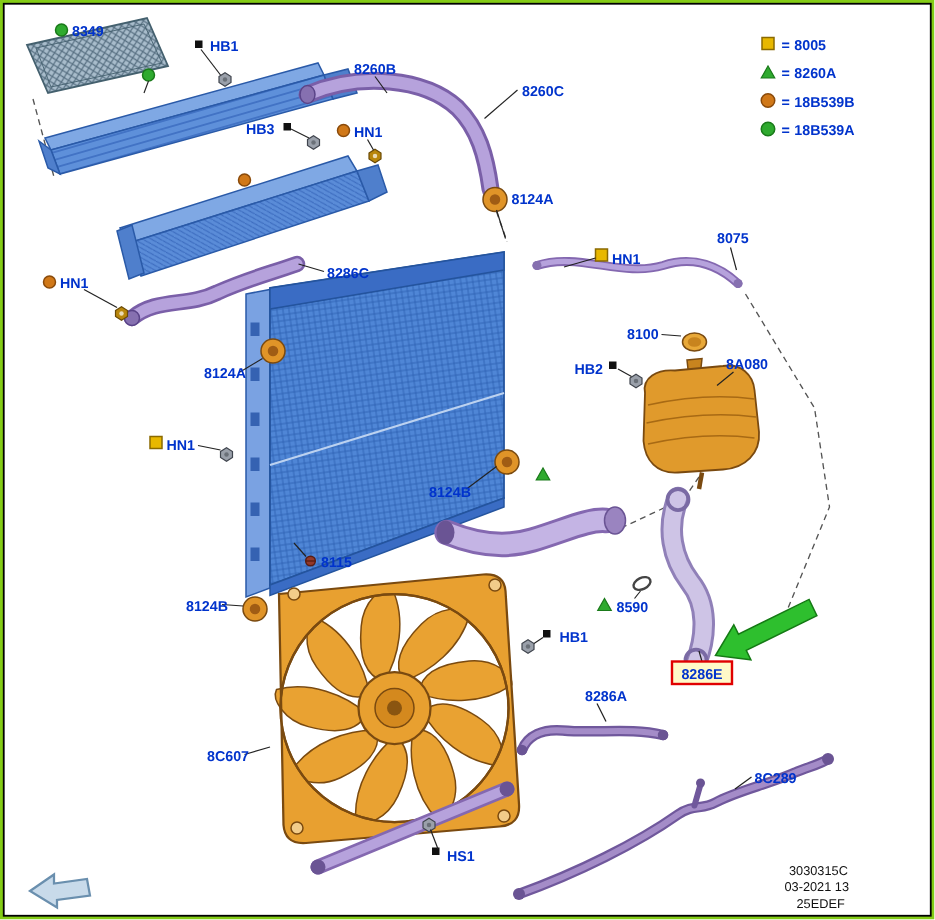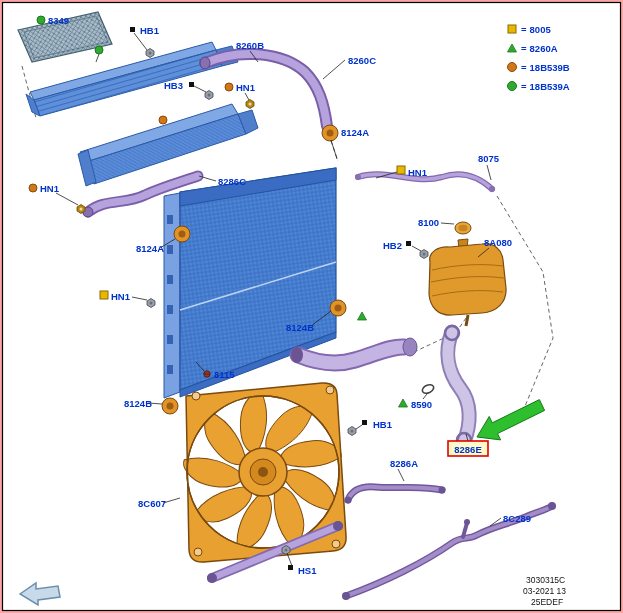--- a/index.html
+++ b/index.html
@@ -1,16 +1,16 @@
 <!DOCTYPE html>
 <html><head>
 <meta charset="utf-8">
 <style>
   html,body{margin:0;padding:0;background:#fff;}
-  .stage{position:relative;width:623px;height:613px;background:#fca5a5;overflow:hidden;
+  .stage{position:relative;width:623px;height:613px;background:#84cc16;overflow:hidden;
          font-family:"Liberation Sans",sans-serif;}
   svg{position:absolute;left:0;top:0;}
   .lbl{font:bold 9.5px "Liberation Sans",sans-serif;fill:#0033cc;}
   .lgd{font:bold 9.5px "Liberation Sans",sans-serif;fill:#0033cc;}
   .ftr{font:8.5px "Liberation Sans",sans-serif;fill:#111;}
   .leader{stroke:#222;stroke-width:0.8;fill:none;}
   .dash{stroke:#555;stroke-width:0.9;fill:none;stroke-dasharray:4 3;}
 </style>
 </head>
 <body>

